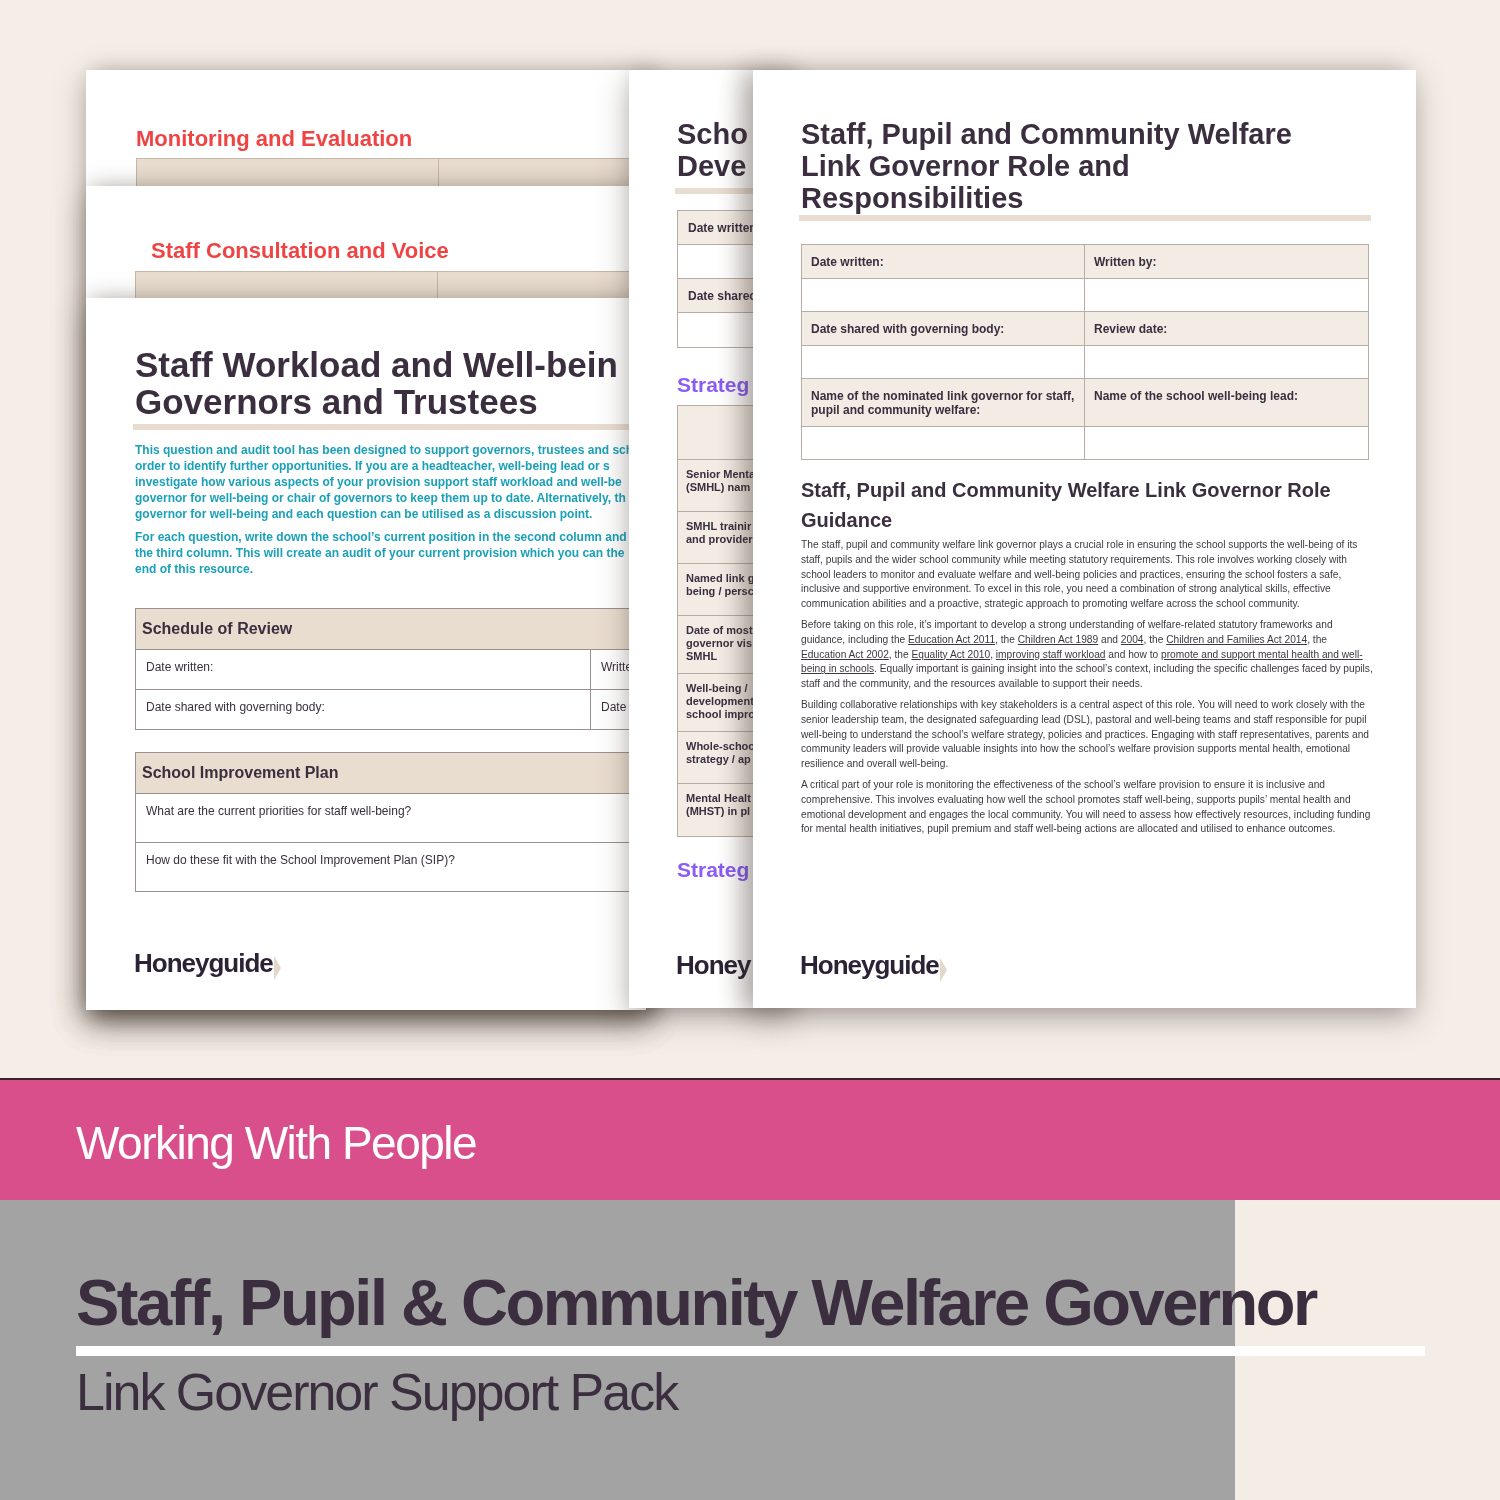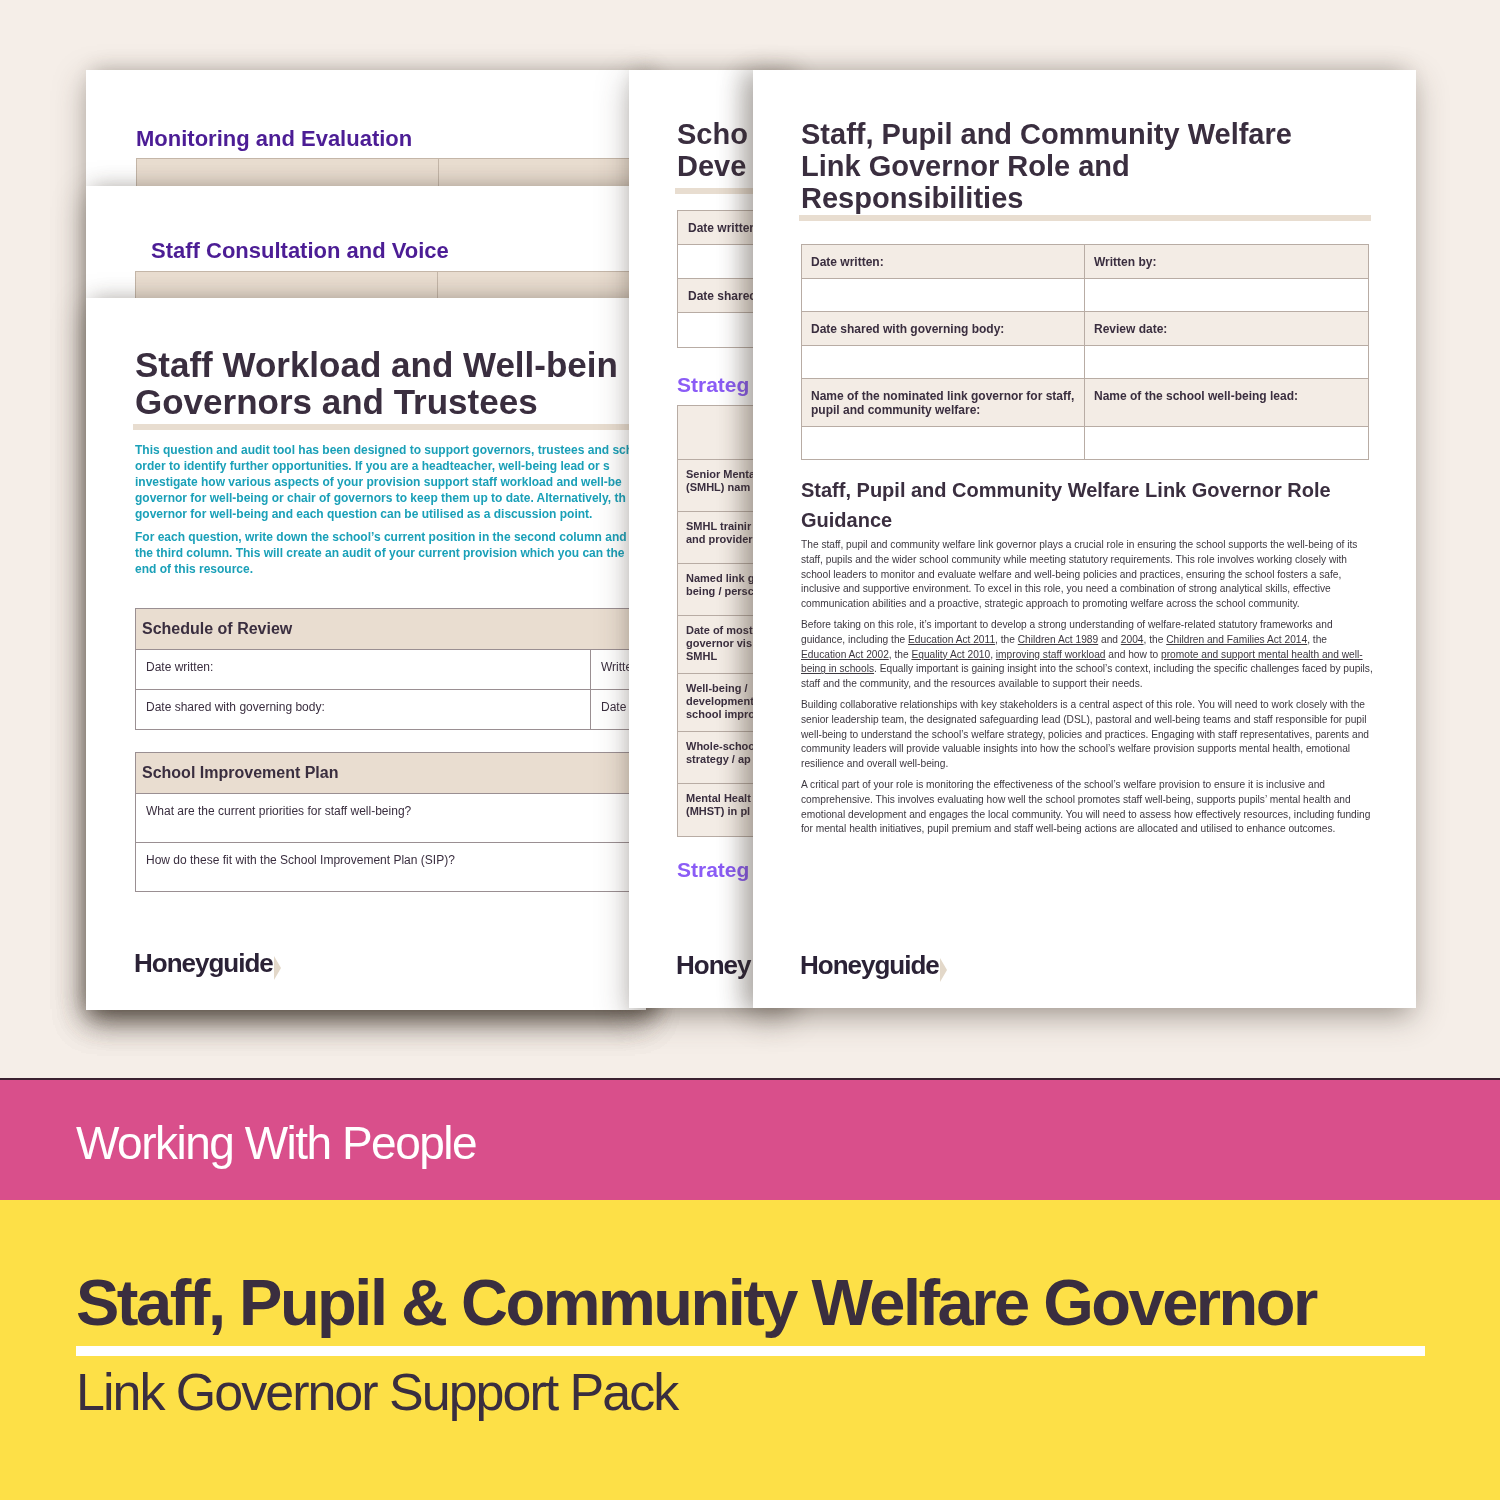--- a/index.html
+++ b/index.html
@@ -11,21 +11,21 @@
   .page { position: absolute; background: #fff; overflow: hidden; box-shadow: 0 10px 30px rgba(60,50,40,0.35), 8px 0 18px rgba(60,50,40,0.25); }
   .underline-bar { height: 6px; background: #e8ddd0; }
 
   
   .p-mon { left: 86px; top: 70px; width: 560px; height: 940px; }
   .p-staff { left: 86px; top: 186px; width: 560px; height: 824px; }
   .p-main { left: 86px; top: 298px; width: 560px; height: 712px; }
   .p-mid { left: 629px; top: 70px; width: 160px; height: 938px; }
   .p-right { left: 753px; top: 70px; width: 663px; height: 938px; box-shadow: -12px 0 22px rgba(60,50,40,0.28), 0 10px 30px rgba(60,50,40,0.3); }
 
-  .sec-title { position: absolute; font-size: 22px; font-weight: bold; color: #4c1d95; white-space: nowrap; }
+  .sec-title { position: absolute; font-size: 22px; font-weight: bold; color: #ef4444; white-space: nowrap; }
   .q-head { position: absolute; height: 40px; background: #e9ddd0; border: 1px solid #c4b6a8; display: flex; font-size: 16px; font-weight: bold; color: #3a2e3f; }
   .q-head > div { padding: 29px 10px; white-space: nowrap; }
   .q-head > div:first-child { width: 302px; border-right: 1px solid #c4b6a8; }
 
   .doc-title { position: absolute; left: 49px; top: 48px; font-size: 35px; line-height: 37px; font-weight: bold; color: #3a2e3f; white-space: nowrap; }
   .intro { position: absolute; left: 49px; top: 144px; width: 620px; font-size: 12px; line-height: 16px; color: #1aa0b8; font-weight: bold; }
   .intro p { margin-bottom: 7px; white-space: nowrap; }
 
   .tbl { position: absolute; left: 49px; width: 560px; border: 1px solid #9a8f92; }
   .tbl .th { background: #e9ddd0; font-size: 16px; font-weight: bold; padding: 11px 6px; border-bottom: 1px solid #9a8f92; height: 41px; }
@@ -64,21 +64,21 @@
   .r-tbl .lab.tall { height: 47px; line-height: 14px; }
   .r-tbl .ans { height: 32px; background: #fff; }
   .r-sub { position: absolute; left: 48px; top: 405px; font-size: 20px; line-height: 30px; font-weight: bold; color: #3a2e3f; width: 570px; }
   .r-body { position: absolute; left: 48px; top: 468px; width: 572px; font-size: 10.2px; line-height: 14.8px; color: #3d3840; }
   .r-body p { margin-bottom: 6px; }
   .r-body .lk { text-decoration: underline; }
 
   
   .banner { position: absolute; left: 0; top: 1078px; width: 1500px; height: 122px; background: #d94f8b; border-top: 2px solid #3a2030; }
   .banner-text { position: absolute; left: 76px; top: 36px; font-size: 46px; color: #fff; letter-spacing: -1.5px; white-space: nowrap; }
-  .footer { position: absolute; left: 0; top: 1200px; width: 1500px; height: 300px; background: #fde047; text-align: right; }
+  .footer { position: absolute; left: 0; top: 1200px; width: 1235px; height: 300px; background: #a3a3a3; text-align: right; }
   .f-title { position: absolute; left: 76px; top: 65px; font-size: 65px; font-weight: bold; color: #3a2e3f; letter-spacing: -2.5px; white-space: nowrap; }
   .f-rule { position: absolute; left: 76px; top: 146px; width: 1349px; height: 10px; background: #fff; }
   .f-sub { position: absolute; left: 76px; top: 162px; font-size: 52px; color: #3a2e3f; letter-spacing: -2px; white-space: nowrap; }
 </style>
 </head>
 <body>
 
 <div class="stage">
 
   <div class="page p-mon">

